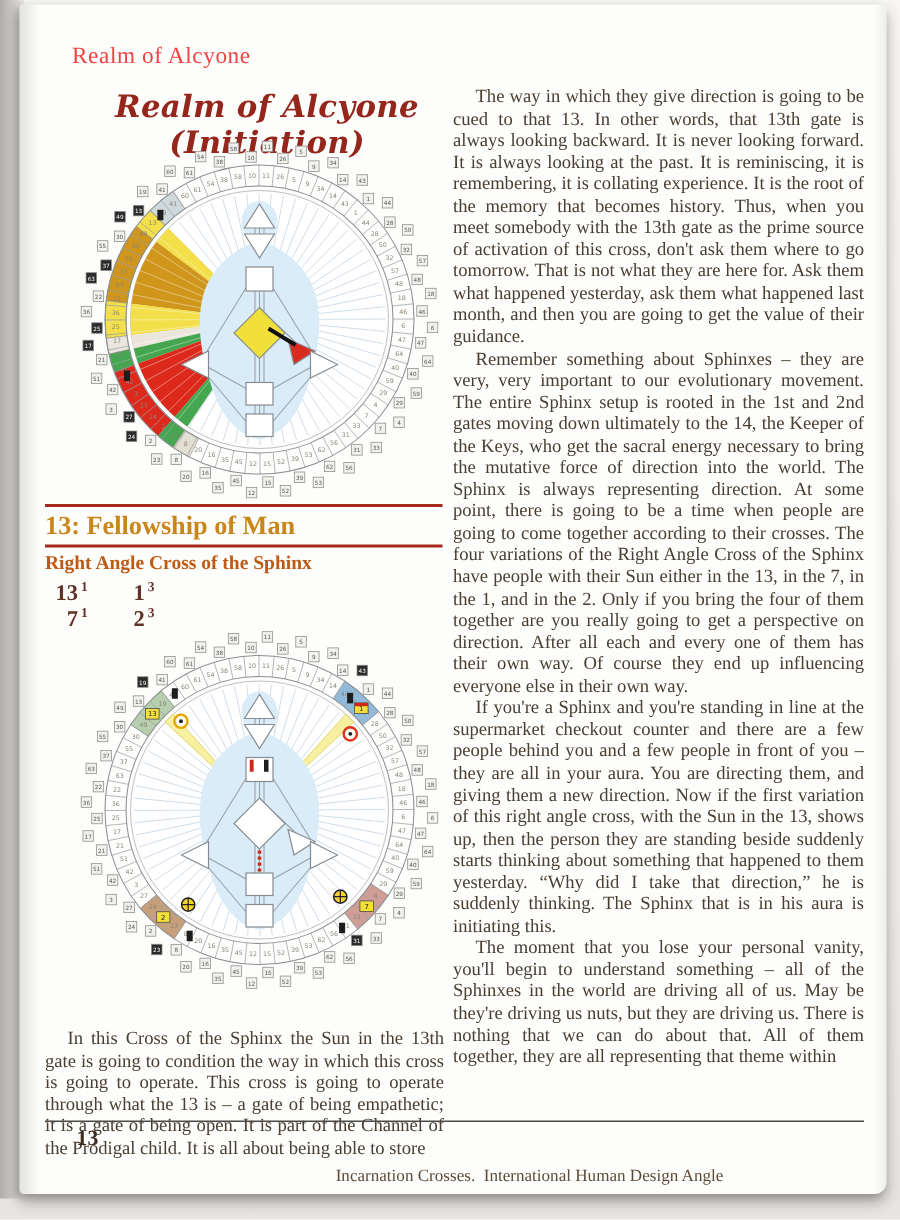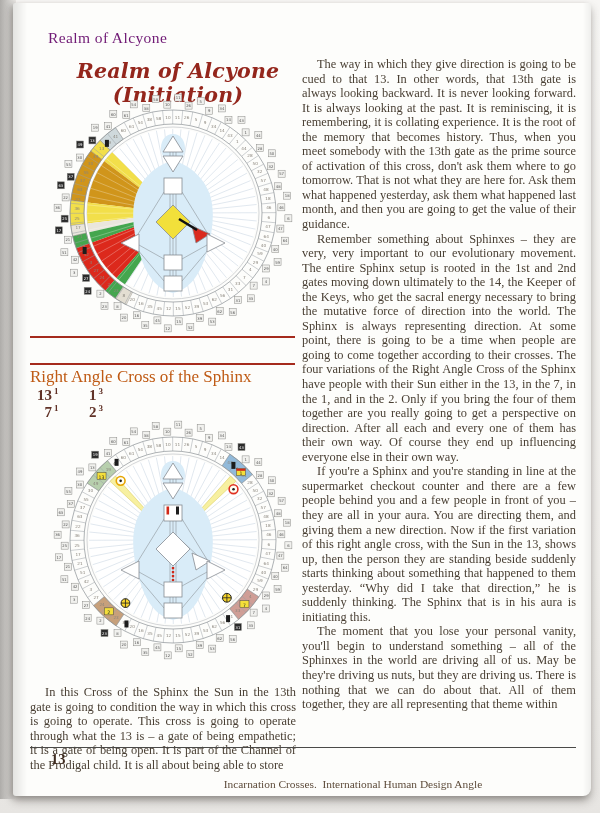--- a/index.html
+++ b/index.html
@@ -9,32 +9,32 @@
     font-family:"Liberation Serif", serif;
   }
   .gutter{position:absolute;left:0;top:0;bottom:14px;width:16px;
     background:linear-gradient(90deg,#aeaca9 0%,#cfcdca 55%,#e9e7e4 100%);}
   .page{position:absolute;left:13px;top:3px;right:9px;bottom:17px;
     background:#fdfdfb;border-radius:2px 3px 8px 3px;
     box-shadow:0 5px 9px rgba(60,55,50,.38),-3px 2px 5px rgba(60,55,50,.22);}
   .page::before{content:"";position:absolute;inset:0;border-radius:inherit;pointer-events:none;
     background:linear-gradient(90deg,rgba(0,0,0,.10),rgba(0,0,0,0) 14px),
                linear-gradient(270deg,rgba(0,0,0,.06),rgba(0,0,0,0) 8px);}
-  .running-head{position:absolute;left:35px;top:26px;font-size:15.5px;color:#701a75;letter-spacing:.4px;}
+  .running-head{position:absolute;left:35px;top:26px;font-size:15.5px;color:#ef4444;letter-spacing:.4px;}
   .deco-title{position:absolute;left:18px;top:56px;width:294px;text-align:center;
     font-family:"DejaVu Serif", serif;font-style:italic;font-weight:700;
     font-size:20.5px;color:#94261c;letter-spacing:.2px;}
   .mandala{position:absolute;width:242px;height:242px;}
   #chart0{left:39px;top:89px;}
   #chart1{left:39px;top:416px;}
   .banner-rule{position:absolute;left:17px;width:265px;height:2px;background:#a52a1d;}
   .banner-heading{position:absolute;left:17px;top:337px;width:265px;
     font-size:17.5px;font-weight:700;color:#c8861b;}
   .banner-sub{position:absolute;left:17px;top:364px;width:265px;
-    font-size:17px;font-weight:400;color:#bf5a14;}
+    font-size:13px;font-weight:700;color:#bf5a14;}
   .gates{position:absolute;left:13px;top:383px;color:#613227;font-weight:700;font-size:15px;}
   .gates .grow{height:17px;}
   .gates .gcol{display:inline-block;width:26px;text-align:right;}
   .gates sup{font-size:9px;margin-left:2px;margin-right:12px;}
   .body-text{font-size:12.4px;line-height:14.55px;color:#483e32;text-align:justify;}
   .body-text p{margin:0;text-indent:15px;}
   .body-text p.first{text-indent:0;}
   .left-para{position:absolute;left:17px;top:682px;width:266px;height:90px;overflow:hidden;}
   .right-col{position:absolute;left:289px;top:54px;width:274px;height:690px;overflow:hidden;}
   .footer-rule{position:absolute;left:17px;top:744px;width:546px;height:1px;background:#4a4a48;}
@@ -436,20 +436,21 @@
         <polygon points="79,93 97,101 83,110" fill="#da2a1e" stroke-width="0.8" stroke="#868c92"></polygon>
         <line x1="66" y1="86" x2="84" y2="97" stroke="#111" stroke-width="2.6"></line>
         <polygon points="8,110 26,101 26,119" fill="#fff" stroke-width="0.8" stroke="#868c92"></polygon>
         <polygon points="112,110 94,101 94,119" fill="#fff" stroke-width="0.8" stroke="#868c92"></polygon>
         <rect x="51" y="122" width="18" height="15" fill="#fff" stroke-width="0.8" stroke="#868c92"></rect>
         <rect x="51" y="143" width="18" height="15" fill="#fff" stroke-width="0.8" stroke="#868c92"></rect>
       </g>
     </svg>
 
   <div class="banner-rule" style="top:333px"></div>
+  <div class="banner-heading">13: Fellowship of Man</div>
   <div class="banner-rule" style="top:360px"></div>
   <div class="banner-sub">Right Angle Cross of the Sphinx</div>
 
   <div class="gates">
     <div class="grow">
       <span class="gcol">13</span><sup>1</sup><span class="gcol">1</span><sup>3</sup>
     </div>
     <div class="grow">
       <span class="gcol">7</span><sup>1</sup><span class="gcol">2</span><sup>3</sup>
     </div>

